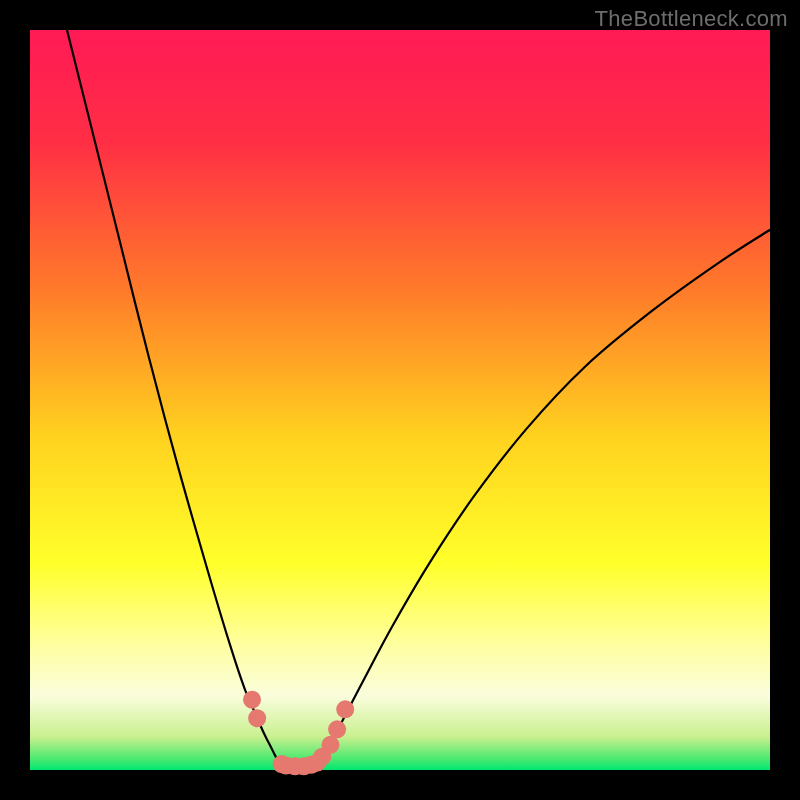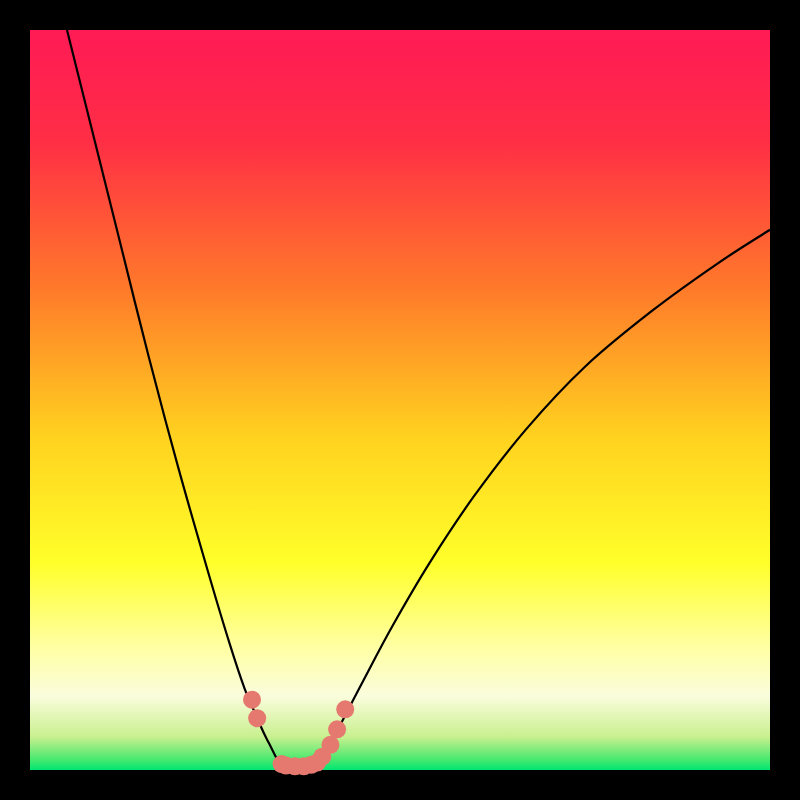--- a/index.html
+++ b/index.html
@@ -75,13 +75,14 @@
           <circle cx="273.80" cy="736.30" r="9" fill="#e6796f"></circle>
           <circle cx="281.20" cy="734.82" r="9" fill="#e6796f"></circle>
           <circle cx="287.12" cy="732.60" r="9" fill="#e6796f"></circle>
           <circle cx="292.30" cy="726.68" r="9" fill="#e6796f"></circle>
           <circle cx="300.44" cy="714.84" r="9" fill="#e6796f"></circle>
           <circle cx="307.10" cy="699.30" r="9" fill="#e6796f"></circle>
           <circle cx="315.24" cy="679.32" r="9" fill="#e6796f"></circle>
         </g>
     </svg>
   </div>
+  <div class="watermark">TheBottleneck.com</div>
 </div>
 
 </body></html>

